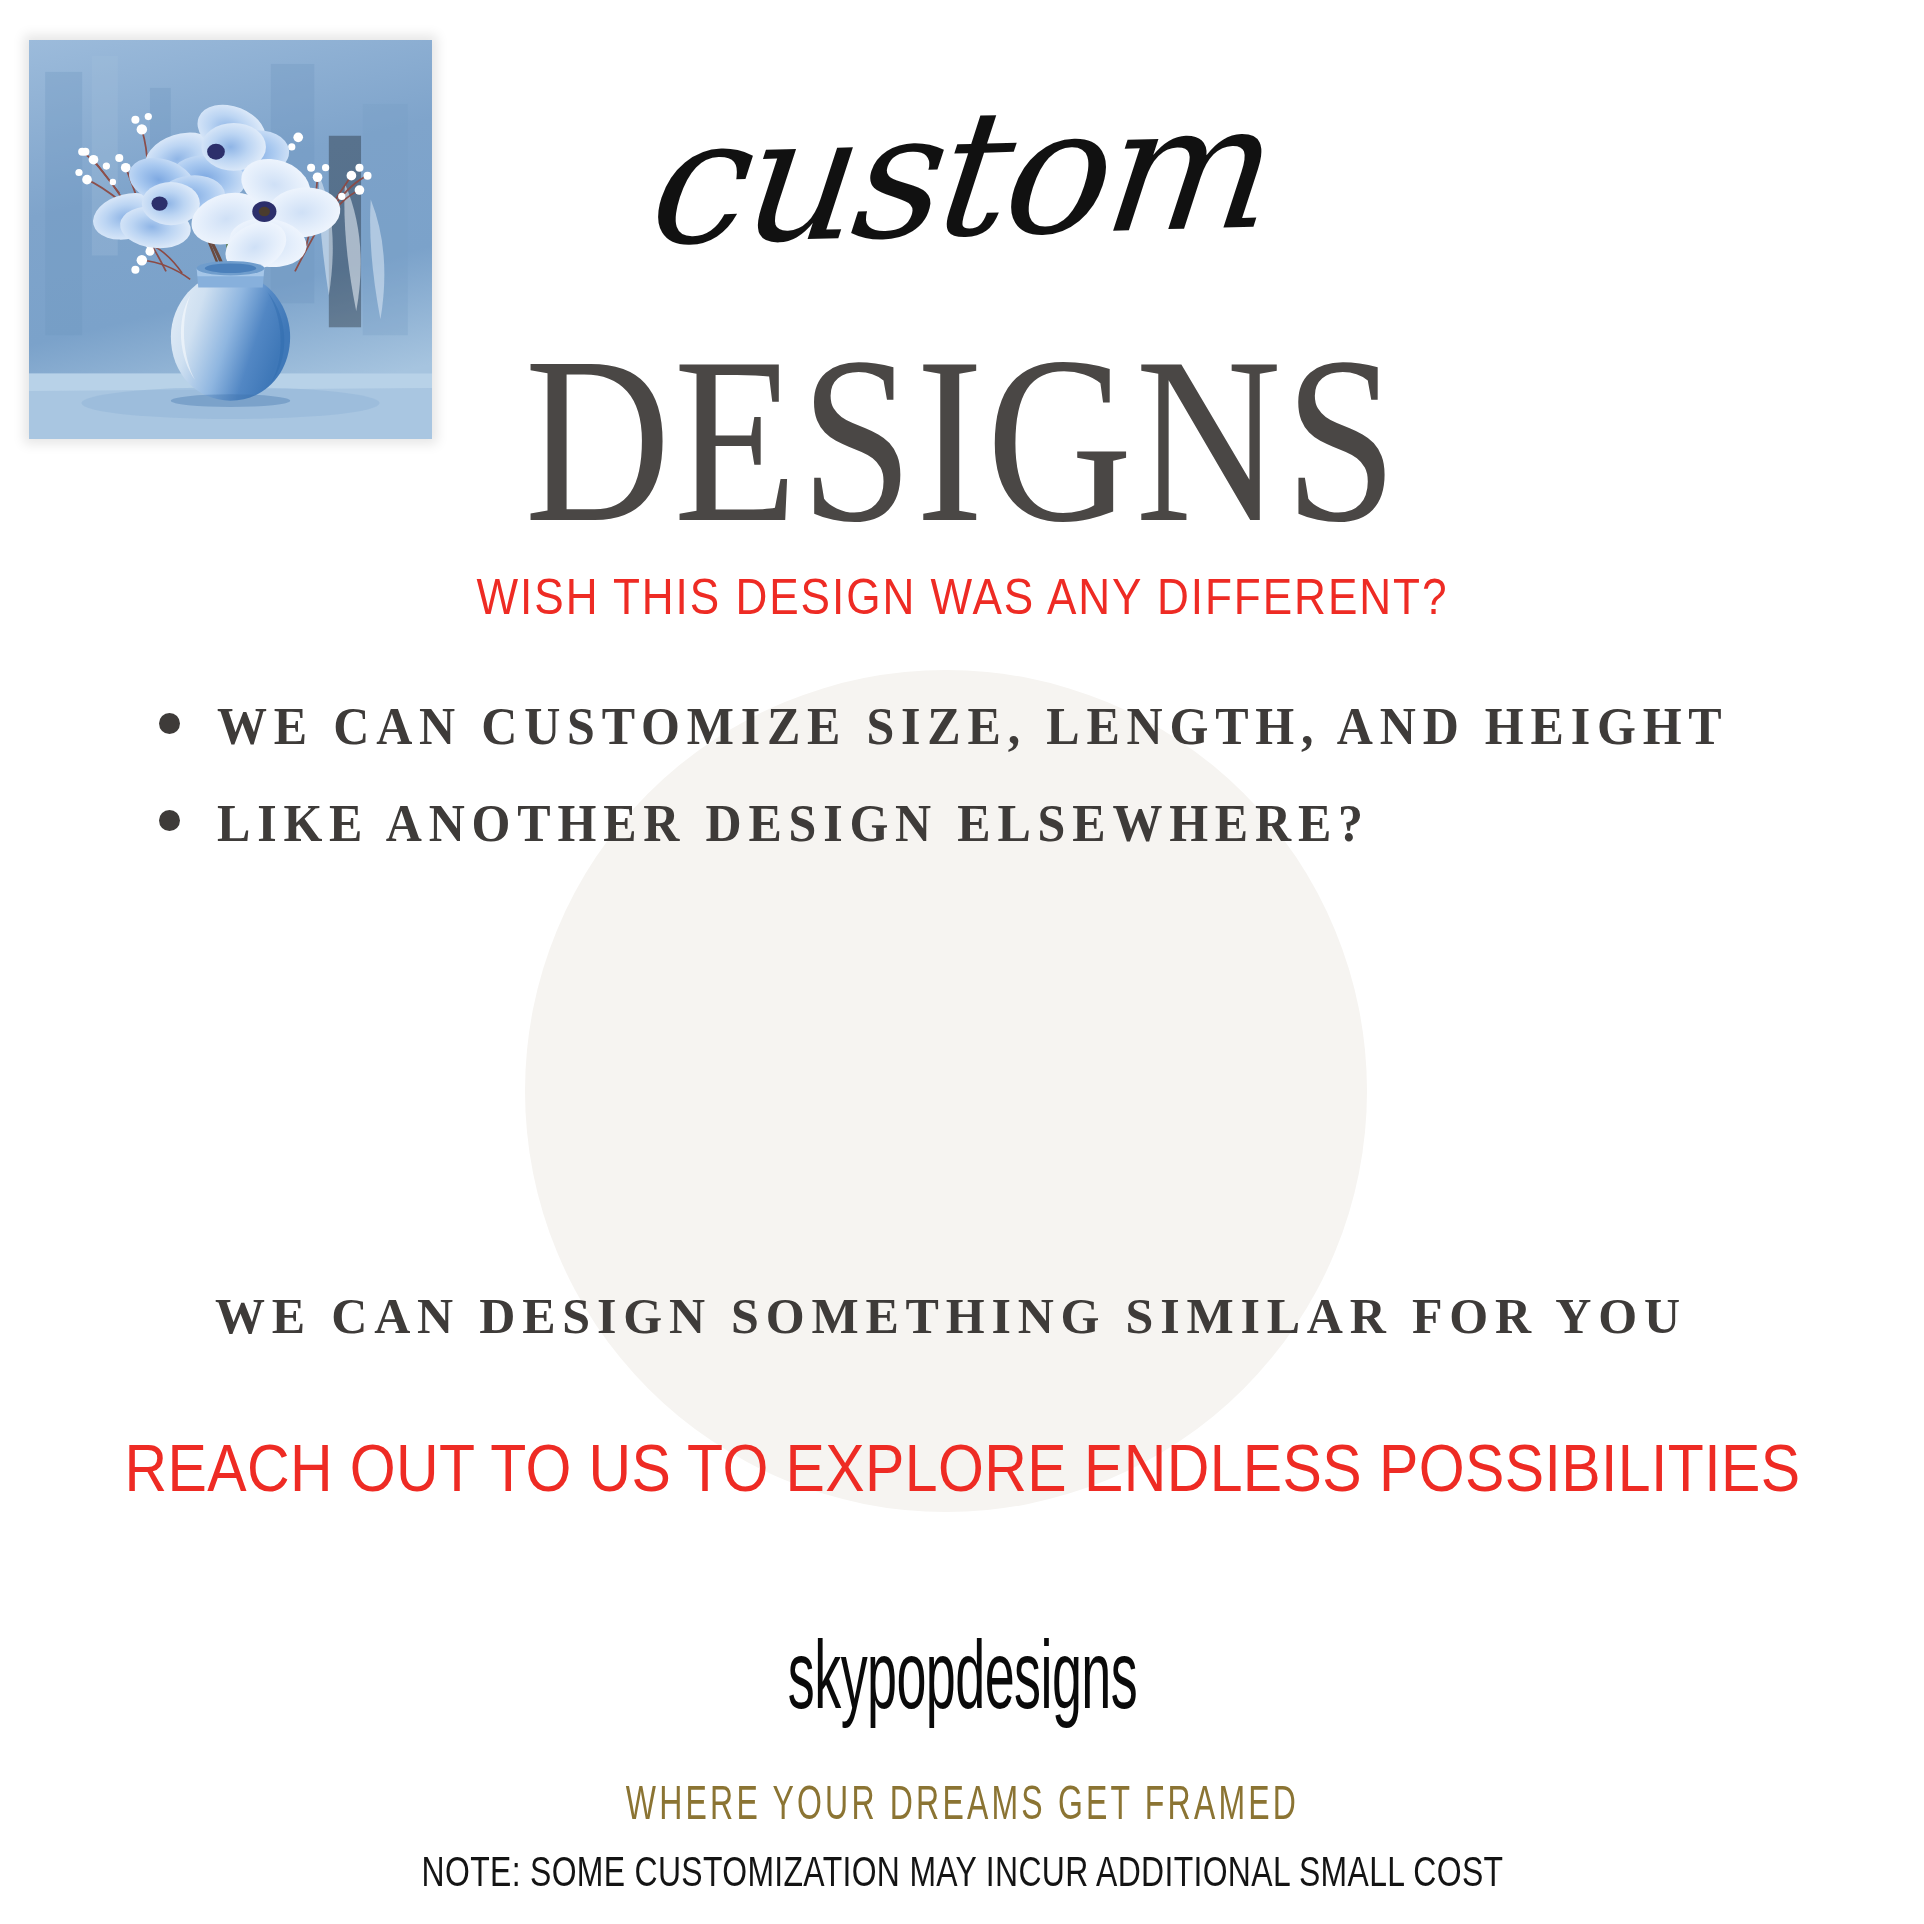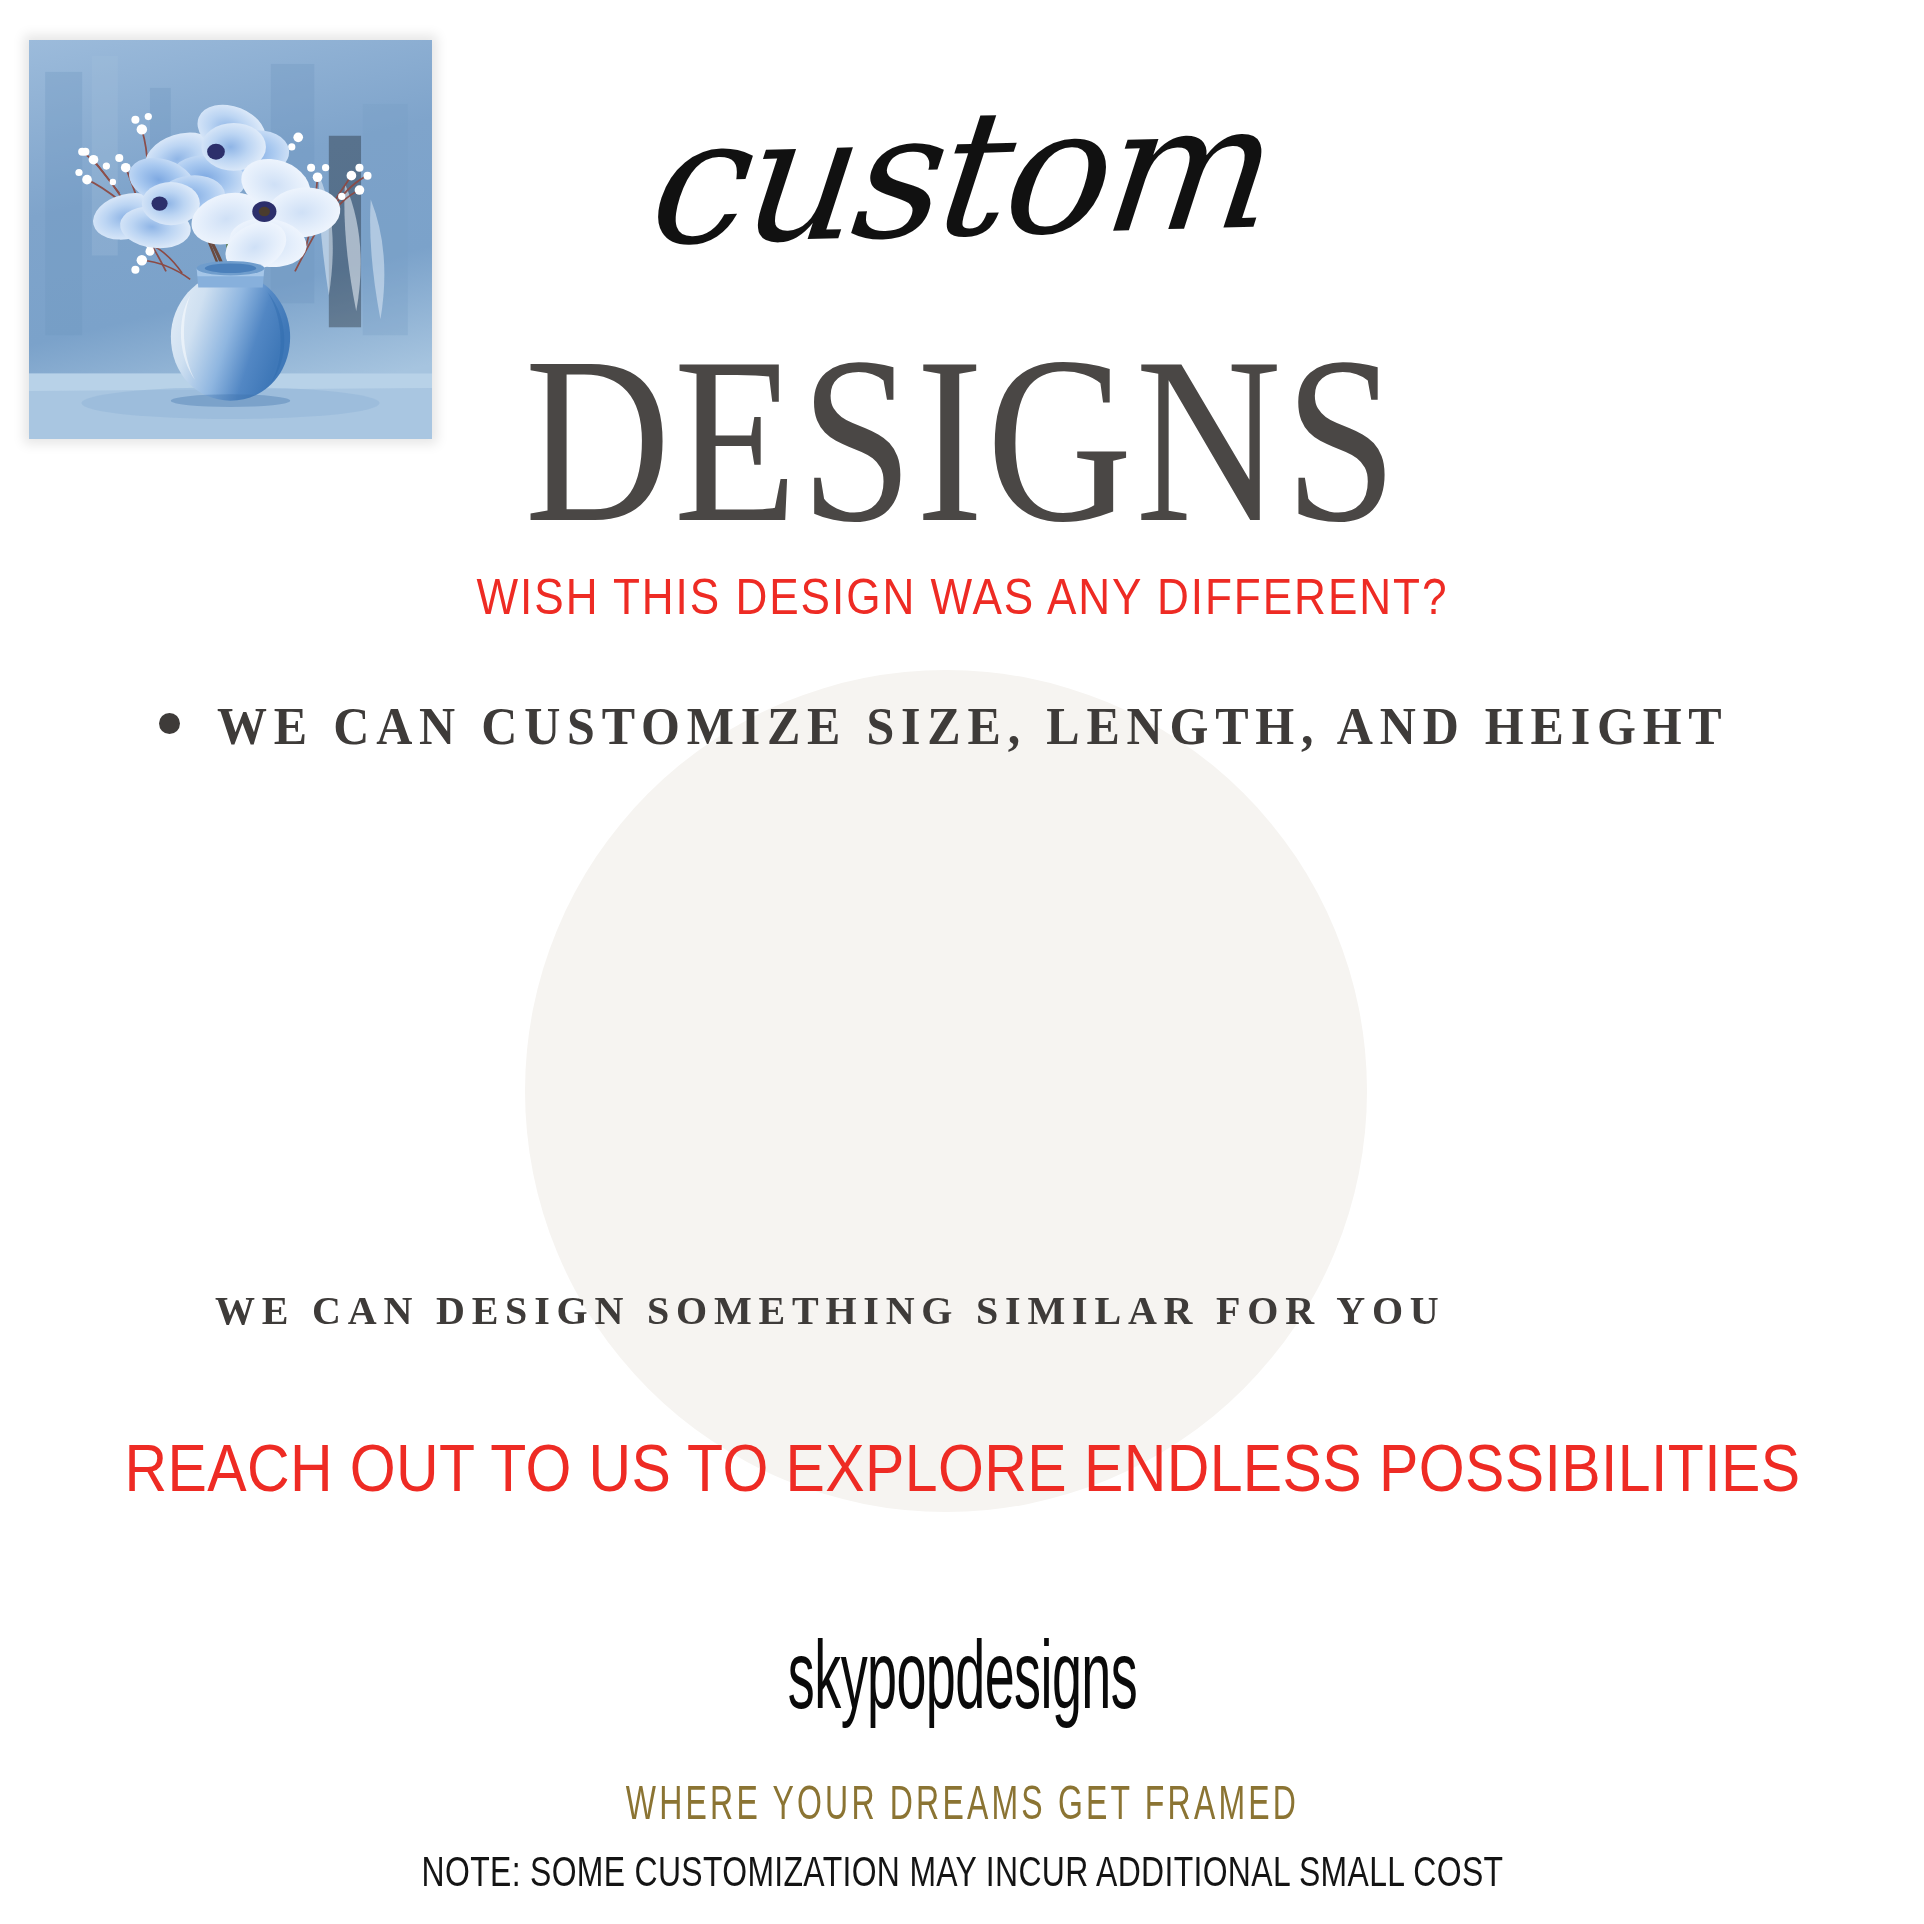--- a/index.html
+++ b/index.html
@@ -138,21 +138,21 @@
   #features-continuation {
     position: absolute;
     left: 0;
     top: 1291px;
     width: 1816px;
     z-index: 2;
     padding-left: 215px;
     box-sizing: border-box;
     font-family: "Liberation Serif", serif;
     font-weight: 700;
-    font-size: 40px;
+    font-size: 50px;
     line-height: 1;
     color: #3e3b39;
     letter-spacing: 6.8px;
     white-space: nowrap;
   }
 
   
   #cta-line {
     position: absolute;
     left: 0;
@@ -390,20 +390,24 @@
   <div id="title-script">custom</div>
   <div id="title-main">DESIGNS</div>
   <div id="subtitle-question">WISH  THIS  DESIGN  WAS ANY DIFFERENT?</div>
 </div>
 
 <ul id="features-list">
   <li class="feature-row">
     <span class="feature-bullet"></span>
     <span class="feature-text">WE CAN CUSTOMIZE SIZE, LENGTH, AND HEIGHT</span>
   </li>
+  <li class="feature-row">
+    <span class="feature-bullet"></span>
+    <span class="feature-text">LIKE ANOTHER DESIGN ELSEWHERE?</span>
+  </li>
 </ul>
 
 <div id="features-continuation">WE CAN DESIGN SOMETHING SIMILAR FOR YOU</div>
 
 <div id="cta-line">REACH OUT TO US TO EXPLORE ENDLESS POSSIBILITIES</div>
 
 <div id="brand-name">skypopdesigns</div>
 <div id="brand-tagline">WHERE YOUR DREAMS GET FRAMED</div>
 <div id="footer-note">NOTE: SOME CUSTOMIZATION MAY INCUR ADDITIONAL SMALL COST</div>
 

